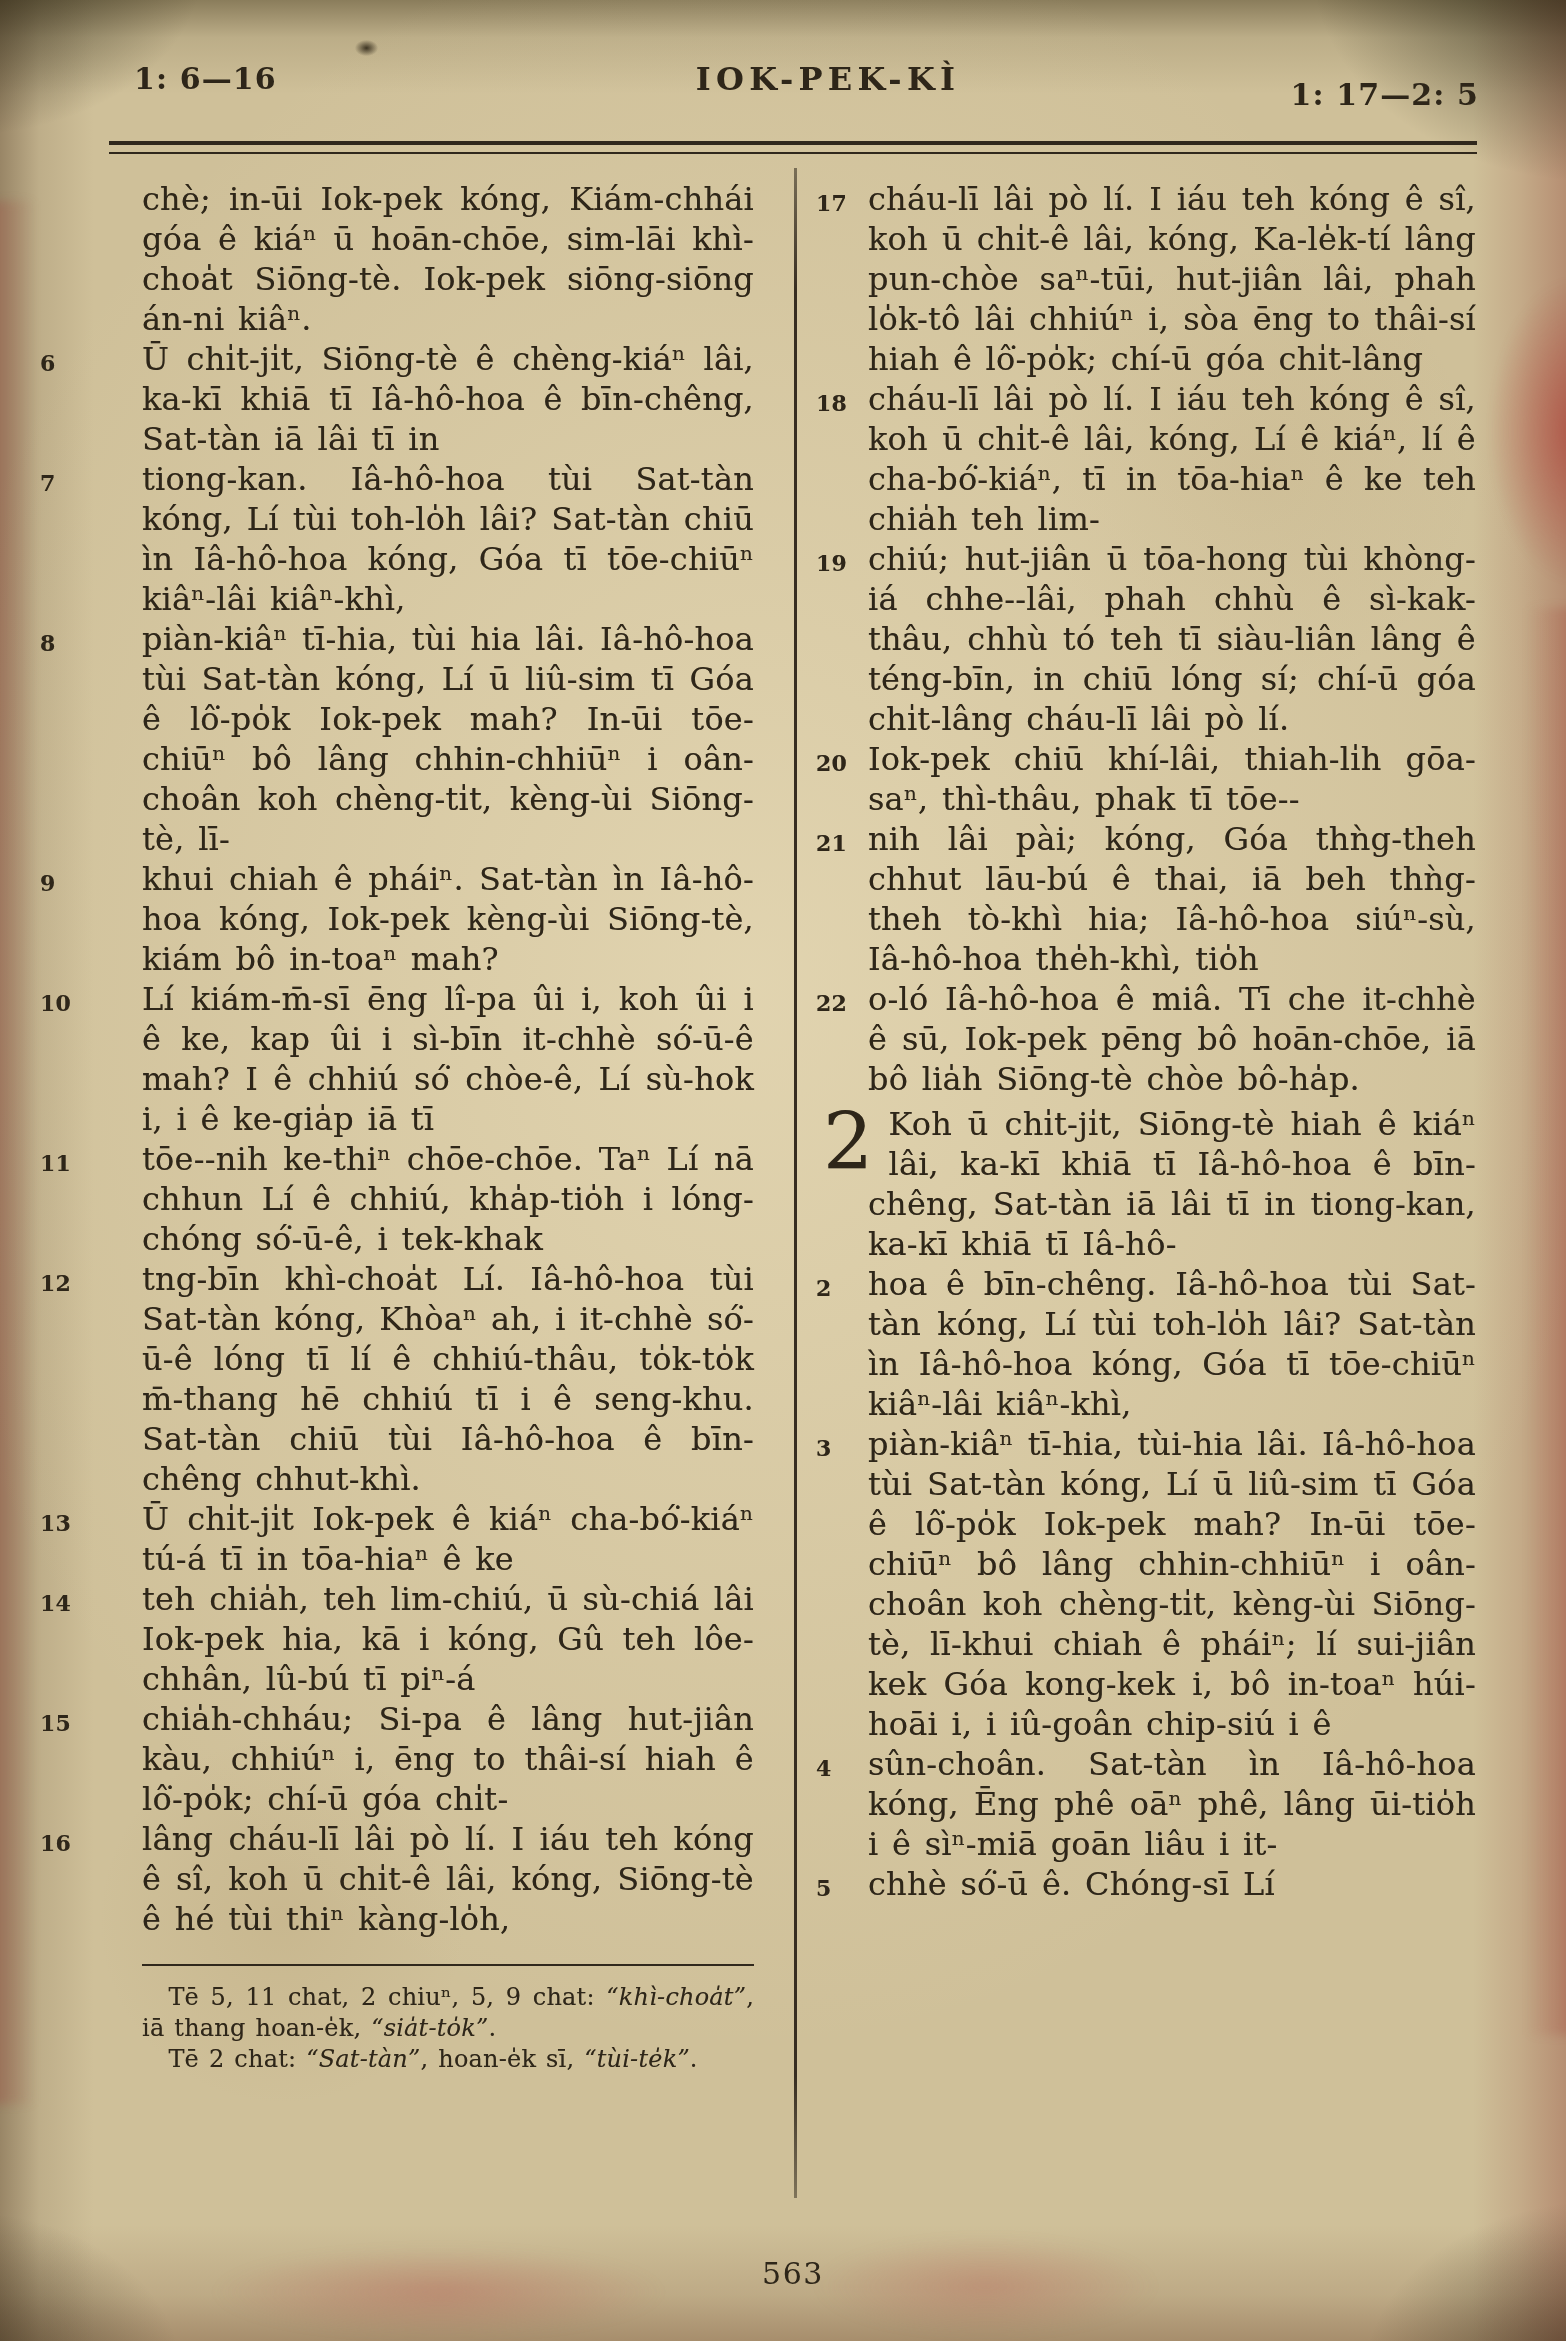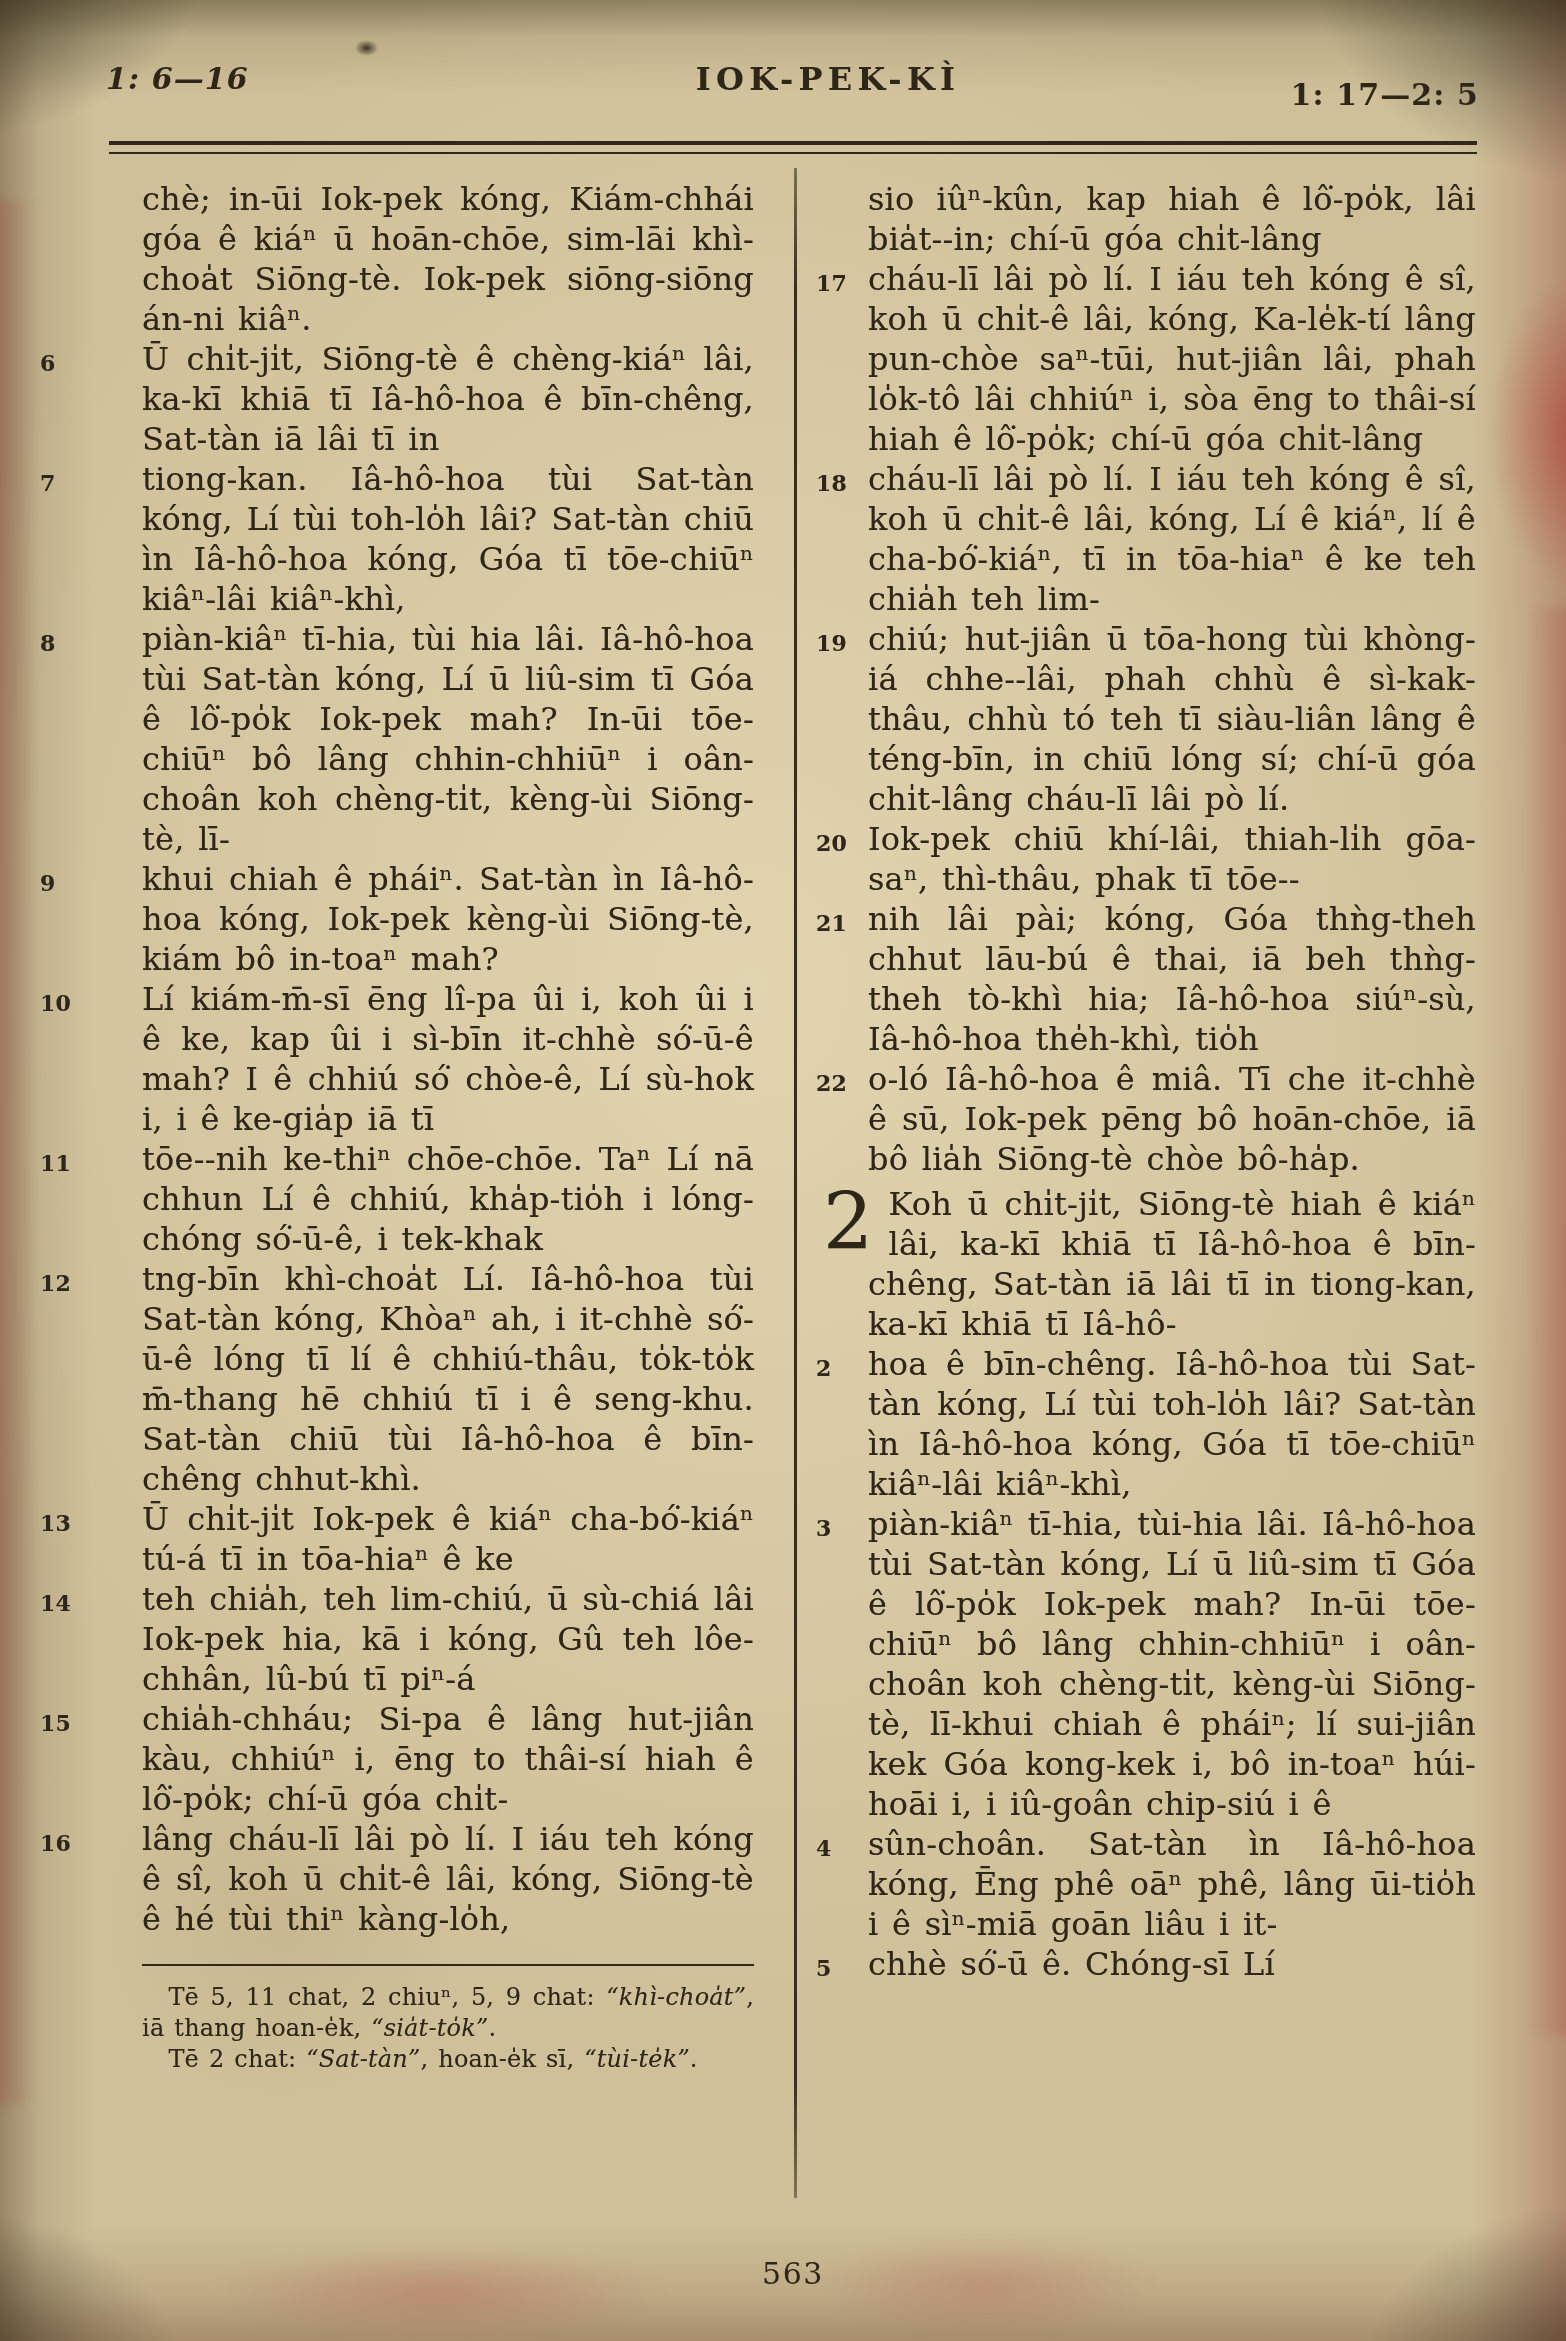--- a/index.html
+++ b/index.html
@@ -40,21 +40,21 @@
     background:radial-gradient(ellipse, rgba(182,95,85,0.40), rgba(0,0,0,0) 70%);
     filter:blur(5.8px); }
   .pink-bottom-2 { left:814px; top:2236px; width:344px; height:100px;
     background:radial-gradient(ellipse, rgba(182,95,85,0.34), rgba(0,0,0,0) 70%);
     filter:blur(5.8px); }
   .ink-smudge-mark { left:355px; top:40px; width:23px; height:16px;
     background:radial-gradient(ellipse, rgba(38,30,16,0.85), rgba(0,0,0,0) 72%); }
 
   .header { position:absolute; top:61px; left:0; width:100%; height:44px;
     font-weight:bold; font-size:30px; letter-spacing:1.1px; }
-  .h-left  { position:absolute; left:106px; top:0;font-style:italic; }
+  .h-left  { position:absolute; left:134px; top:0; }
   .h-center{ position:absolute; left:796px; top:-1.1px; transform:translateX(-50%);
     font-size:32px; letter-spacing:5.3px;margin-left:32px; }
   .h-right { position:absolute; right:88px; top:16px; }
 
   .rule-double { position:absolute; left:109px; right:90px; top:141px; height:12.7px;
     border-top:4.8px solid #30281c; border-bottom:2.1px solid #30281c; }
 
   .divider { position:absolute; left:794px; top:168px; height:2030px; width:2.6px;
     background:linear-gradient(180deg, rgba(48,40,28,0.55), #372d21 6%, #372d21 94%, rgba(48,40,28,0.5)); }
 
@@ -123,21 +123,20 @@
       </div>
     <div class="fn-sep"></div>
     <div>
         <div class="footnote"><span>Tē 5, 11 chat, 2 chiuⁿ, 5, 9 chat: </span><span class="it">“khì-choa̍t”</span><span>, iā thang hoan-e̍k, </span><span class="it">“sia̍t-to̍k”</span><span>.</span></div>
         <div class="footnote"><span>Tē 2 chat: </span><span class="it">“Sat-tàn”</span><span>, hoan-e̍k sī, </span><span class="it">“tùi-te̍k”</span><span>.</span></div>
       </div>
   </div>
 
   <div class="col col-right">
     <div>
-        <div class="verse"><span>sio iûⁿ-kûn, kap hiah ê lô͘-po̍k, lâi bia̍t--in; chí-ū góa chi̍t-lâng</span></div>
         <div class="verse"><span class="vnum">17</span><span>cháu-lī lâi pò lí. I iáu teh kóng ê sî, koh ū chi̍t-ê lâi, kóng, Ka-le̍k-tí lâng pun-chòe saⁿ-tūi, hut-jiân lâi, phah lo̍k-tô lâi chhiúⁿ i, sòa ēng to thâi-sí hiah ê lô͘-po̍k; chí-ū góa chi̍t-lâng</span></div>
         <div class="verse"><span class="vnum">18</span><span>cháu-lī lâi pò lí. I iáu teh kóng ê sî, koh ū chi̍t-ê lâi, kóng, Lí ê kiáⁿ, lí ê cha-bó͘-kiáⁿ, tī in tōa-hiaⁿ ê ke teh chia̍h teh lim-</span></div>
         <div class="verse"><span class="vnum">19</span><span>chiú; hut-jiân ū tōa-hong tùi khòng-iá chhe--lâi, phah chhù ê sì-kak-thâu, chhù tó teh tī siàu-liân lâng ê téng-bīn, in chiū lóng sí; chí-ū góa chi̍t-lâng cháu-lī lâi pò lí.</span></div>
         <div class="verse"><span class="vnum">20</span><span>Iok-pek chiū khí-lâi, thiah-li̍h gōa-saⁿ, thì-thâu, phak tī tōe--</span></div>
         <div class="verse"><span class="vnum">21</span><span>nih lâi pài; kóng, Góa thǹg-theh chhut lāu-bú ê thai, iā beh thǹg-theh tò-khì hia; Iâ-hô-hoa siúⁿ-sù, Iâ-hô-hoa the̍h-khì, tio̍h</span></div>
         <div class="verse"><span class="vnum">22</span><span>o-ló Iâ-hô-hoa ê miâ. Tī che it-chhè ê sū, Iok-pek pēng bô hoān-chōe, iā bô lia̍h Siōng-tè chòe bô-ha̍p.</span></div>
         <div class="verse chapter-start"><span class="chapnum">2</span><span>Koh ū chi̍t-ji̍t, Siōng-tè hiah ê kiáⁿ lâi, ka-kī khiā tī Iâ-hô-hoa ê bīn-chêng, Sat-tàn iā lâi tī in tiong-kan, ka-kī khiā tī Iâ-hô-</span></div>
         <div class="verse"><span class="vnum">2</span><span>hoa ê bīn-chêng. Iâ-hô-hoa tùi Sat-tàn kóng, Lí tùi toh-lo̍h lâi? Sat-tàn ìn Iâ-hô-hoa kóng, Góa tī tōe-chiūⁿ kiâⁿ-lâi kiâⁿ-khì,</span></div>
         <div class="verse"><span class="vnum">3</span><span>piàn-kiâⁿ tī-hia, tùi-hia lâi. Iâ-hô-hoa tùi Sat-tàn kóng, Lí ū liû-sim tī Góa ê lô͘-po̍k Iok-pek mah? In-ūi tōe-chiūⁿ bô lâng chhin-chhiūⁿ i oân-choân koh chèng-ti̍t, kèng-ùi Siōng-tè, lī-khui chiah ê pháiⁿ; lí sui-jiân kek Góa kong-kek i, bô in-toaⁿ húi-hoāi i, i iû-goân chip-siú i ê</span></div>
         <div class="verse"><span class="vnum">4</span><span>sûn-choân. Sat-tàn ìn Iâ-hô-hoa kóng, Ēng phê oāⁿ phê, lâng ūi-tio̍h i ê sìⁿ-miā goān liâu i it-</span></div>

